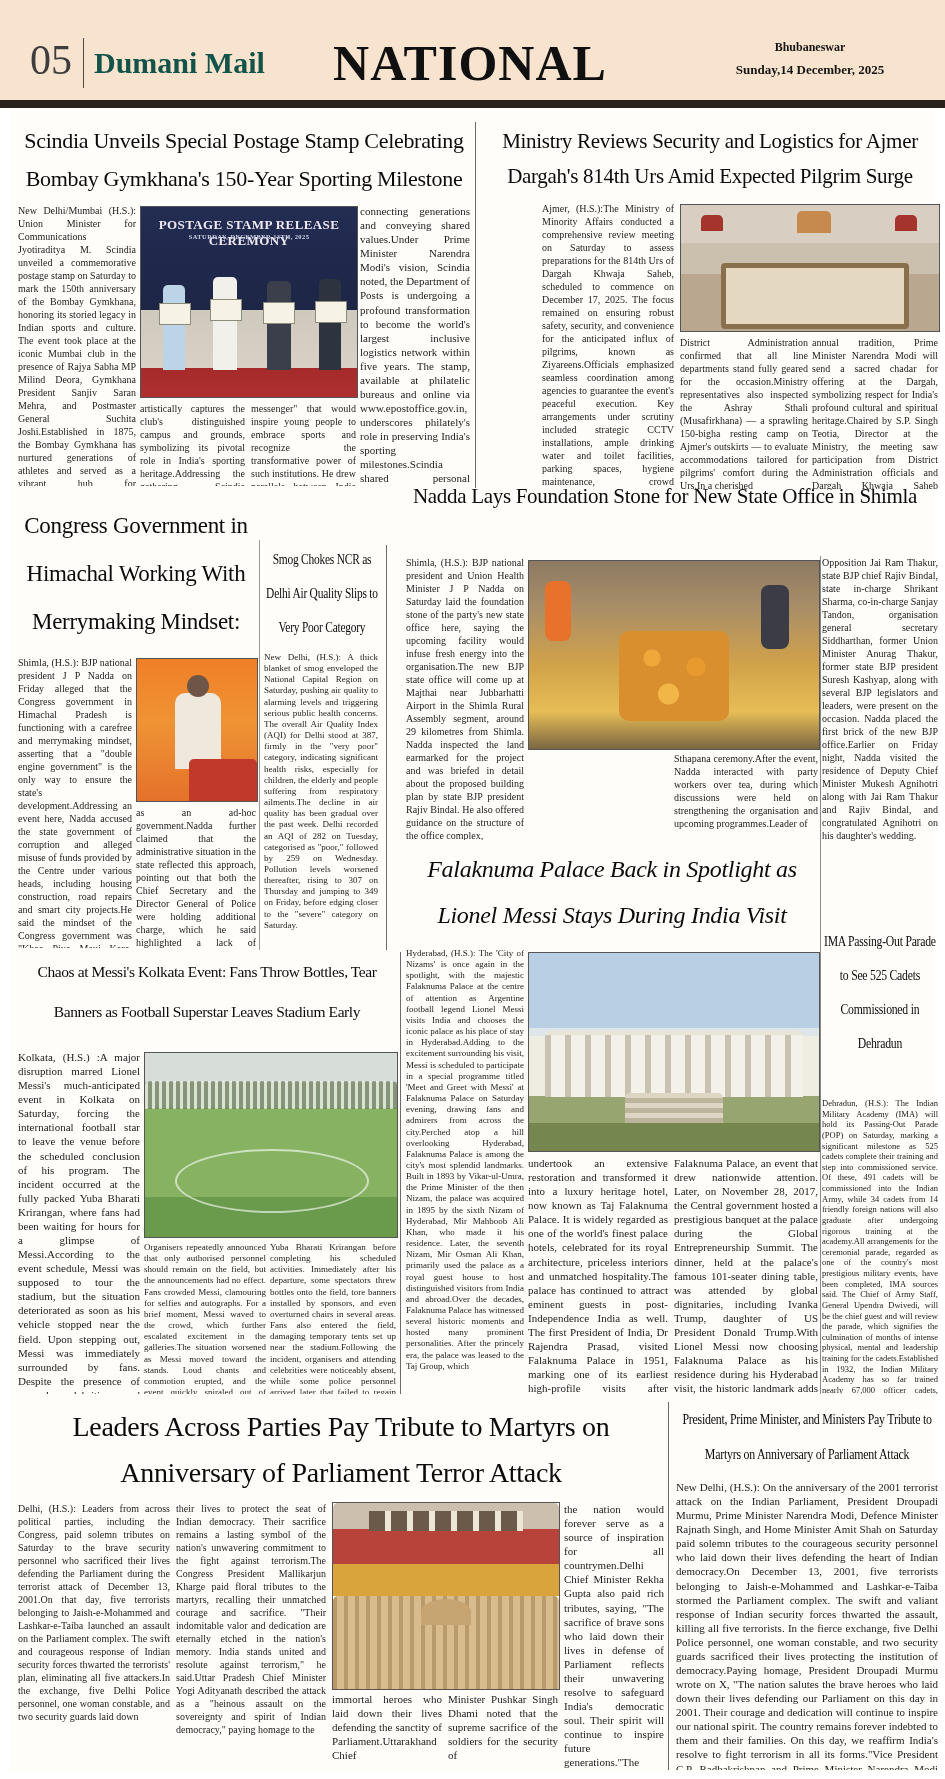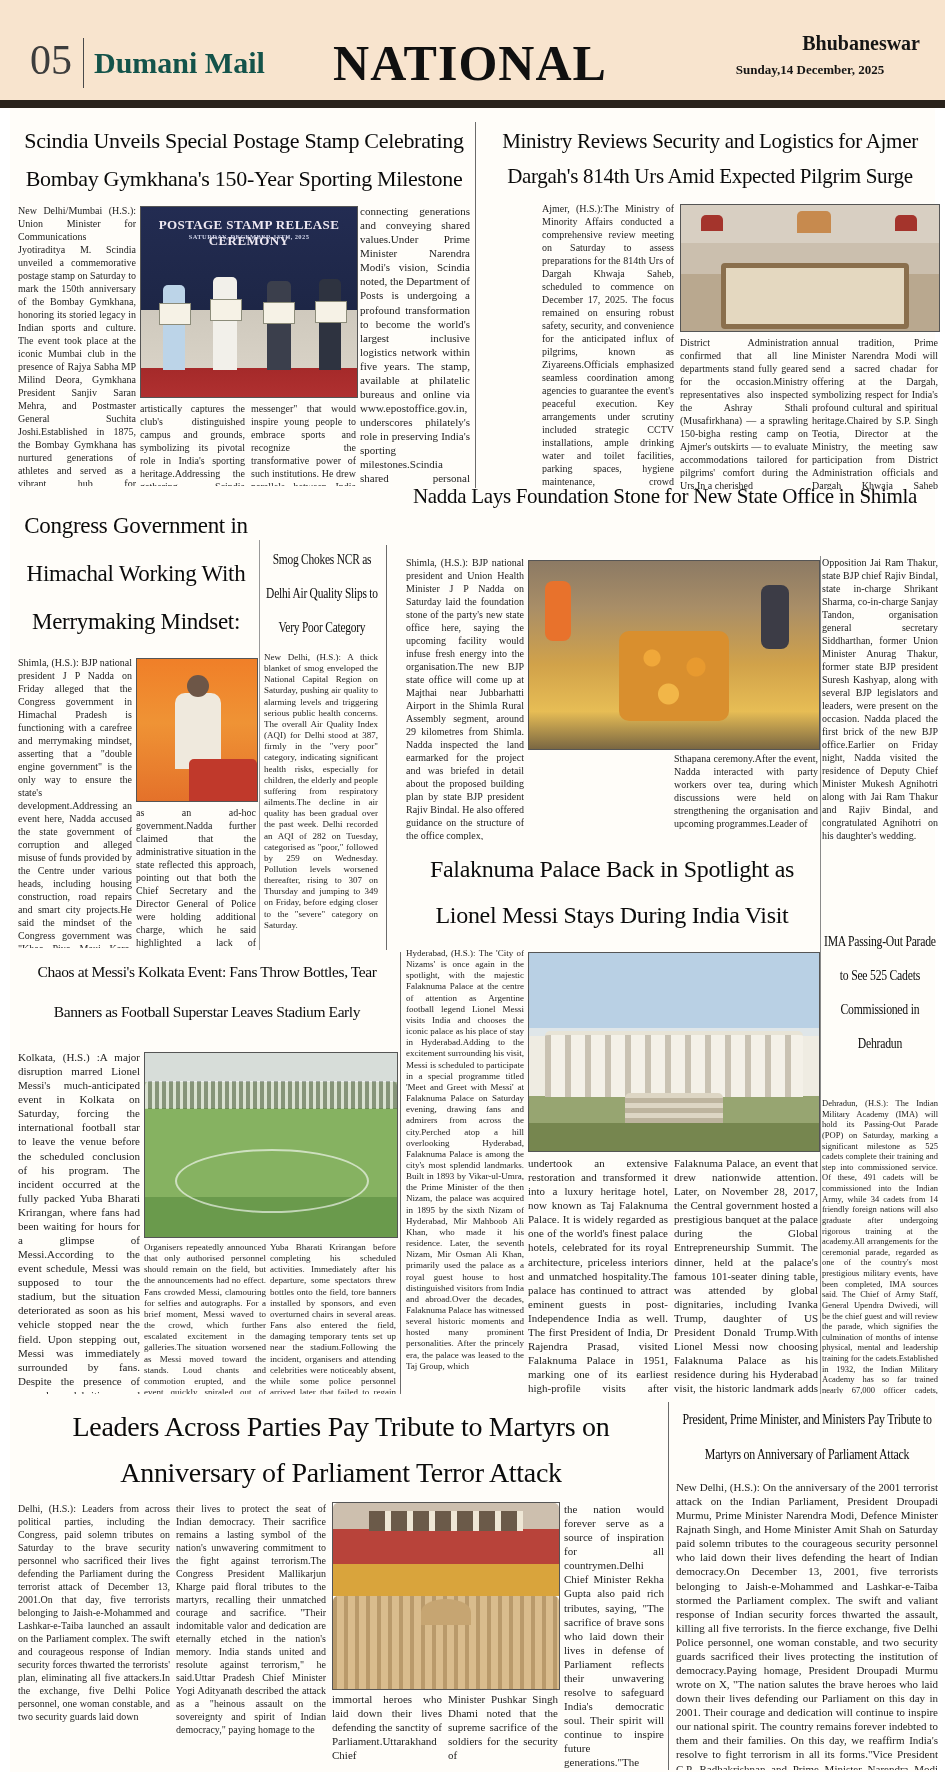--- a/index.html
+++ b/index.html
@@ -22,21 +22,21 @@
 </head>
 <body>
 
 <div class="page">
 
   <div class="abs" style="left:0;top:0;width:945px;height:100px;background:#f8e4ce;"></div>
   <div class="abs" style="left:30px;top:36px;font-size:42px;color:#3d3d3d;">05</div>
   <div class="vr" style="left:83px;top:38px;height:50px;background:#4a4a4a;"></div>
   <div class="abs masthead" style="left:94px;top:46px;font-size:30px;">Dumani Mail</div>
   <div class="abs" style="left:255px;top:34px;width:430px;text-align:center;font-size:50px;font-weight:700;letter-spacing:1px;color:#101010;">NATIONAL</div>
-  <div class="abs" style="left:700px;top:32px;width:220px;text-align:right;font-size:20px;font-weight:700;">Bhubaneswar</div>
+  <div class="abs" style="left:700px;top:40px;width:220px;text-align:center;font-size:12px;font-weight:700;">Bhubaneswar</div>
   <div class="abs" style="left:680px;top:62px;width:260px;text-align:center;font-size:13px;font-weight:700;">Sunday,14 December, 2025</div>
   <div class="abs" style="left:0;top:100px;width:945px;height:8px;background:#29221b;"></div>
 
   <div class="paper"></div>
 
   <div class="hl" style="left:18px;top:122px;width:452px;height:80px;font-size:22px;line-height:38px;">Scindia Unveils Special Postage Stamp Celebrating Bombay Gymkhana's 150-Year Sporting Milestone</div>
   <div class="col" style="left:18px;top:204px;width:118px;height:282px;">New Delhi/Mumbai (H.S.): Union Minister for Communications Jyotiraditya M. Scindia unveiled a commemorative postage stamp on Saturday to mark the 150th anniversary of the Bombay Gymkhana, honoring its storied legacy in Indian sports and culture. The event took place at the iconic Mumbai club in the presence of Rajya Sabha MP Milind Deora, Gymkhana President Sanjiv Saran Mehra, and Postmaster General Suchita Joshi.Established in 1875, the Bombay Gymkhana has nurtured generations of athletes and served as a vibrant hub for sportsmanship and community engagement over its century-and-a-half journey. The stamp</div>
   <div class="photo" style="left:140px;top:206px;width:216px;height:190px;background:linear-gradient(180deg,#232c52 0%,#1d2646 54%,#cfc9bd 54%,#d8d2c6 85%,#a52a2a 85%,#b03030 100%);">
     <span class="banner" style="top:10px;font-size:13px;">POSTAGE STAMP RELEASE CEREMONY</span>
     <span class="banner" style="top:26px;font-size:6.5px;color:#cfd3e8;">SATURDAY, DECEMBER 13TH, 2025</span>
@@ -89,21 +89,21 @@
   <div class="photo" style="left:528px;top:560px;width:290px;height:188px;background:linear-gradient(180deg,#8c7a64 0%,#a98e67 25%,#d1a24a 55%,#e7bd55 80%,#7a6742 100%);">
     <span class="fig" style="left:90px;top:70px;width:110px;height:90px;background:radial-gradient(circle at 30% 30%,#f0a83a 0 8px,transparent 9px),radial-gradient(circle at 70% 40%,#e89a2f 0 9px,transparent 10px),radial-gradient(circle at 45% 70%,#f2b648 0 10px,transparent 11px),#d98f2e;border-radius:10px;"></span>
     <span class="fig" style="left:16px;top:20px;width:26px;height:60px;background:#e8722c;border-radius:8px;"></span>
     <span class="fig" style="left:232px;top:24px;width:28px;height:64px;background:#3c3c46;border-radius:8px;"></span>
   </div>
   <div class="col" style="left:674px;top:752px;width:144px;height:88px;">Sthapana ceremony.After the event, Nadda interacted with party workers over tea, during which discussions were held on strengthening the organisation and upcoming programmes.Leader of</div>
   <div class="col" style="left:822px;top:556px;width:116px;height:392px;">Opposition Jai Ram Thakur, state BJP chief Rajiv Bindal, state in-charge Shrikant Sharma, co-in-charge Sanjay Tandon, organisation general secretary Siddharthan, former Union Minister Anurag Thakur, former state BJP president Suresh Kashyap, along with several BJP legislators and leaders, were present on the occasion. Nadda placed the first brick of the new BJP office.Earlier on Friday night, Nadda visited the residence of Deputy Chief Minister Mukesh Agnihotri along with Jai Ram Thakur and Rajiv Bindal, and congratulated Agnihotri on his daughter's wedding.</div>
 
   <div class="vr" style="left:820px;top:556px;height:838px;background:#8a8a8a;"></div>
 
-  <div class="hl" style="left:406px;top:846px;width:412px;height:96px;font-size:24px;line-height:46px;">Falaknuma Palace Back in Spotlight as Lionel Messi Stays During India Visit</div>
+  <div class="hl" style="left:406px;top:846px;width:412px;height:96px;font-size:24px;line-height:46px;font-style:italic;">Falaknuma Palace Back in Spotlight as Lionel Messi Stays During India Visit</div>
   <div class="col xs" style="left:406px;top:948px;width:118px;height:446px;">Hyderabad, (H.S.): The 'City of Nizams' is once again in the spotlight, with the majestic Falaknuma Palace at the centre of attention as Argentine football legend Lionel Messi visits India and chooses the iconic palace as his place of stay in Hyderabad.Adding to the excitement surrounding his visit, Messi is scheduled to participate in a special programme titled 'Meet and Greet with Messi' at Falaknuma Palace on Saturday evening, drawing fans and admirers from across the city.Perched atop a hill overlooking Hyderabad, Falaknuma Palace is among the city's most splendid landmarks. Built in 1893 by Vikar-ul-Umra, the Prime Minister of the then Nizam, the palace was acquired in 1895 by the sixth Nizam of Hyderabad, Mir Mahboob Ali Khan, who made it his residence. Later, the seventh Nizam, Mir Osman Ali Khan, primarily used the palace as a royal guest house to host distinguished visitors from India and abroad.Over the decades, Falaknuma Palace has witnessed several historic moments and hosted many prominent personalities. After the princely era, the palace was leased to the Taj Group, which</div>
   <div class="photo" style="left:528px;top:952px;width:290px;height:198px;background:linear-gradient(180deg,#b9d0e4 0 38%,#dfe6e9 38% 42%,#efece2 42% 72%,#97a571 72% 86%,#76864f 86%);">
     <span class="fig" style="left:16px;top:78px;width:258px;height:62px;background:repeating-linear-gradient(90deg,#c9c2b2 0 6px,#f4f1e8 6px 20px);border-top:4px solid #e8e4d6;"></span>
     <span class="fig" style="left:96px;top:140px;width:98px;height:30px;background:repeating-linear-gradient(180deg,#ddd6c4 0 5px,#bdb49e 5px 10px);"></span>
   </div>
   <div class="col sm" style="left:528px;top:1156px;width:140px;height:238px;">undertook an extensive restoration and transformed it into a luxury heritage hotel, now known as Taj Falaknuma Palace. It is widely regarded as one of the world's finest palace hotels, celebrated for its royal architecture, priceless interiors and unmatched hospitality.The palace has continued to attract eminent guests in post-Independence India as well. The first President of India, Dr Rajendra Prasad, visited Falaknuma Palace in 1951, marking one of its earliest high-profile visits after Independence. In recent decades, it has also emerged as a preferred venue for grand celebrations and international events.On November 18, 2014, Bollywood actor Salman Khan hosted his sister's wedding at Taj</div>
   <div class="col sm" style="left:674px;top:1156px;width:144px;height:238px;">Falaknuma Palace, an event that drew nationwide attention. Later, on November 28, 2017, the Central government hosted a prestigious banquet at the palace during the Global Entrepreneurship Summit. The dinner, held at the palace's famous 101-seater dining table, was attended by global dignitaries, including Ivanka Trump, daughter of US President Donald Trump.With Lionel Messi now choosing Falaknuma Palace as his residence during his Hyderabad visit, the historic landmark adds yet another notable chapter to its legacy. From Nizams and presidents to global icons and football legends, Falaknuma Palace continues to stand as a symbol of Hyderabad's royal heritage and timeless grandeur.</div>
 
   <div class="hl condwrap" style="left:822px;top:924px;width:116px;height:140px;">
     <span class="cond" style="width:128%;transform:scaleX(0.78);font-size:15px;line-height:34px;text-align:center;">IMA Passing-Out Parade to See 525 Cadets Commissioned in Dehradun</span>

